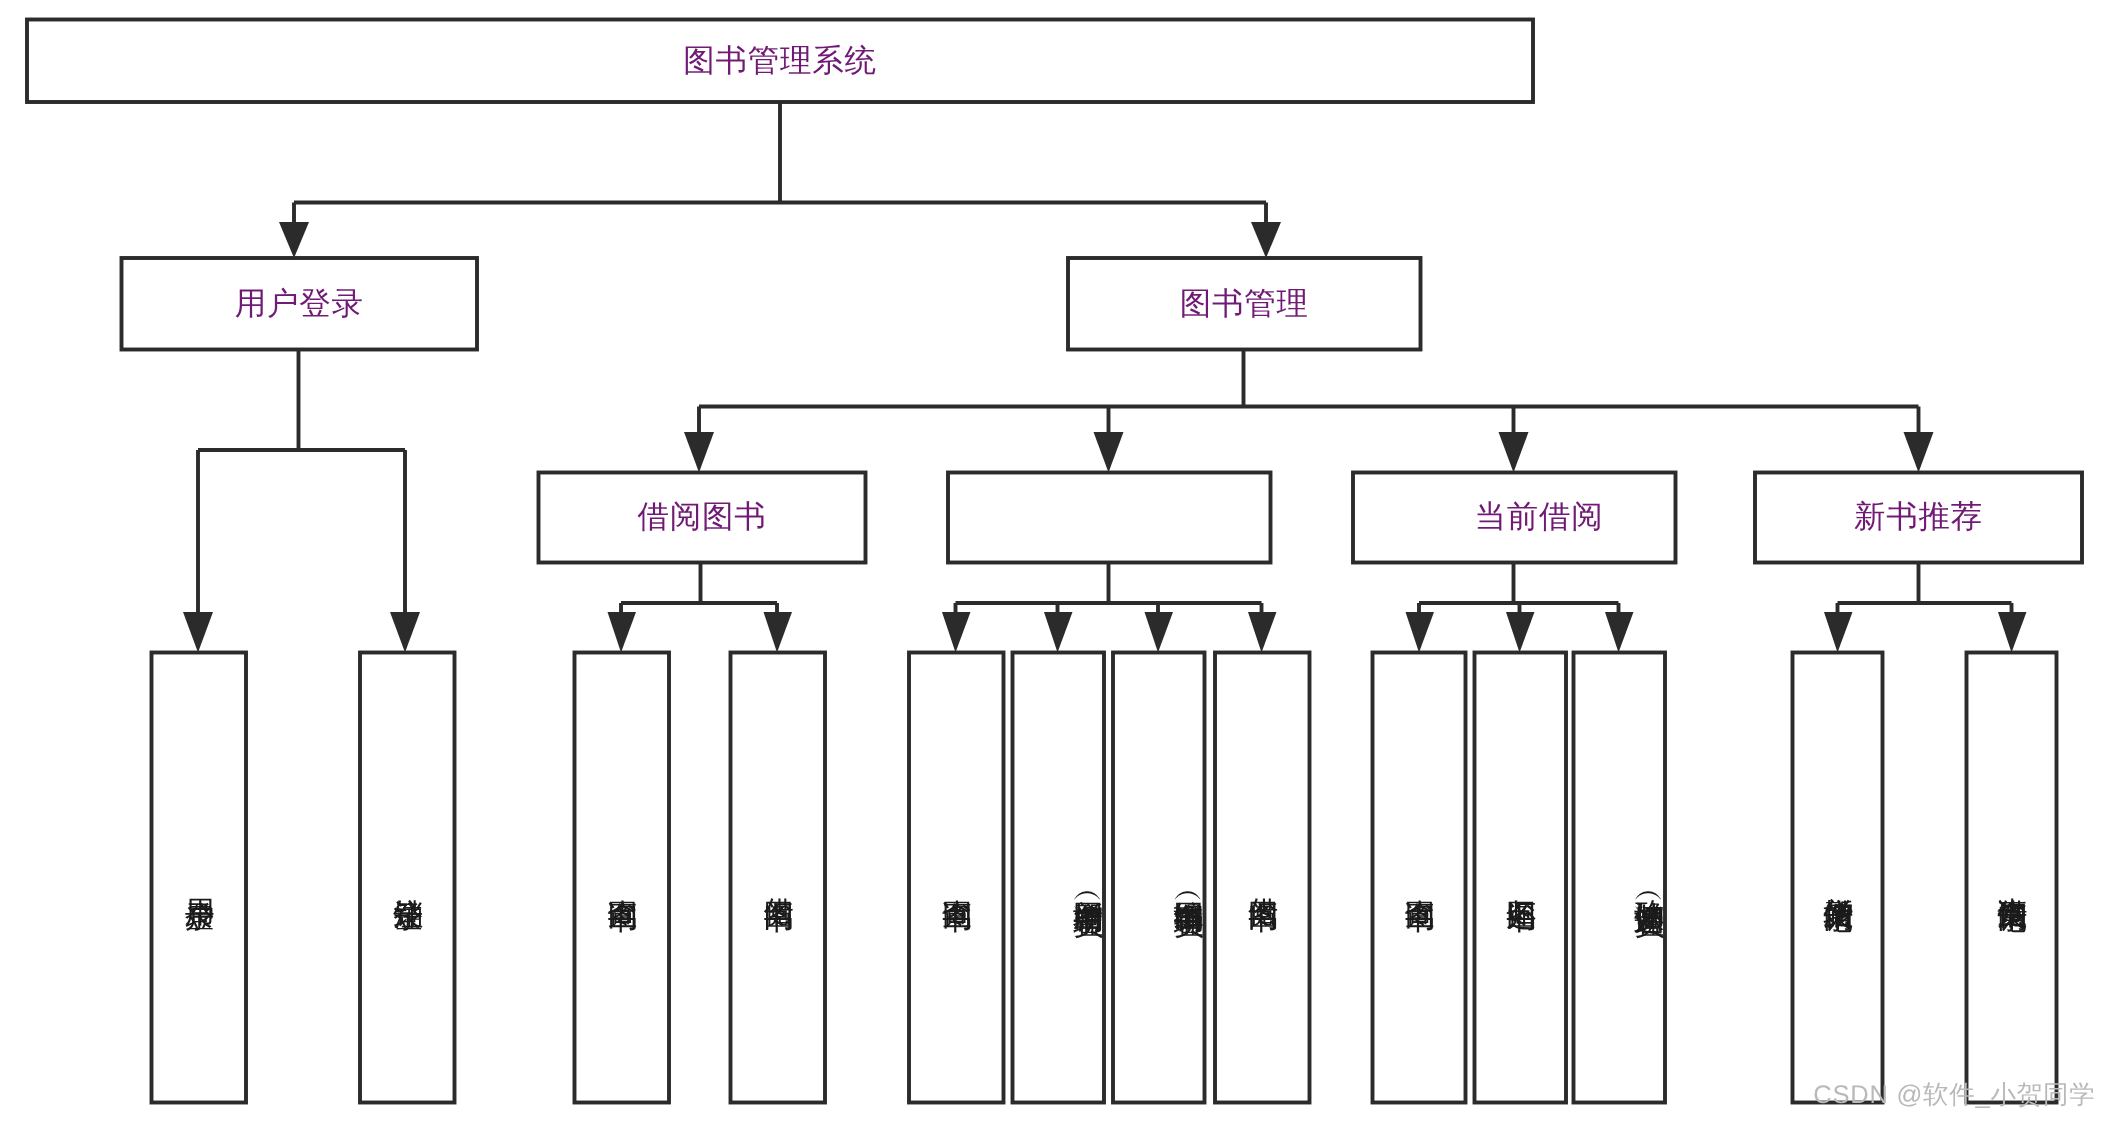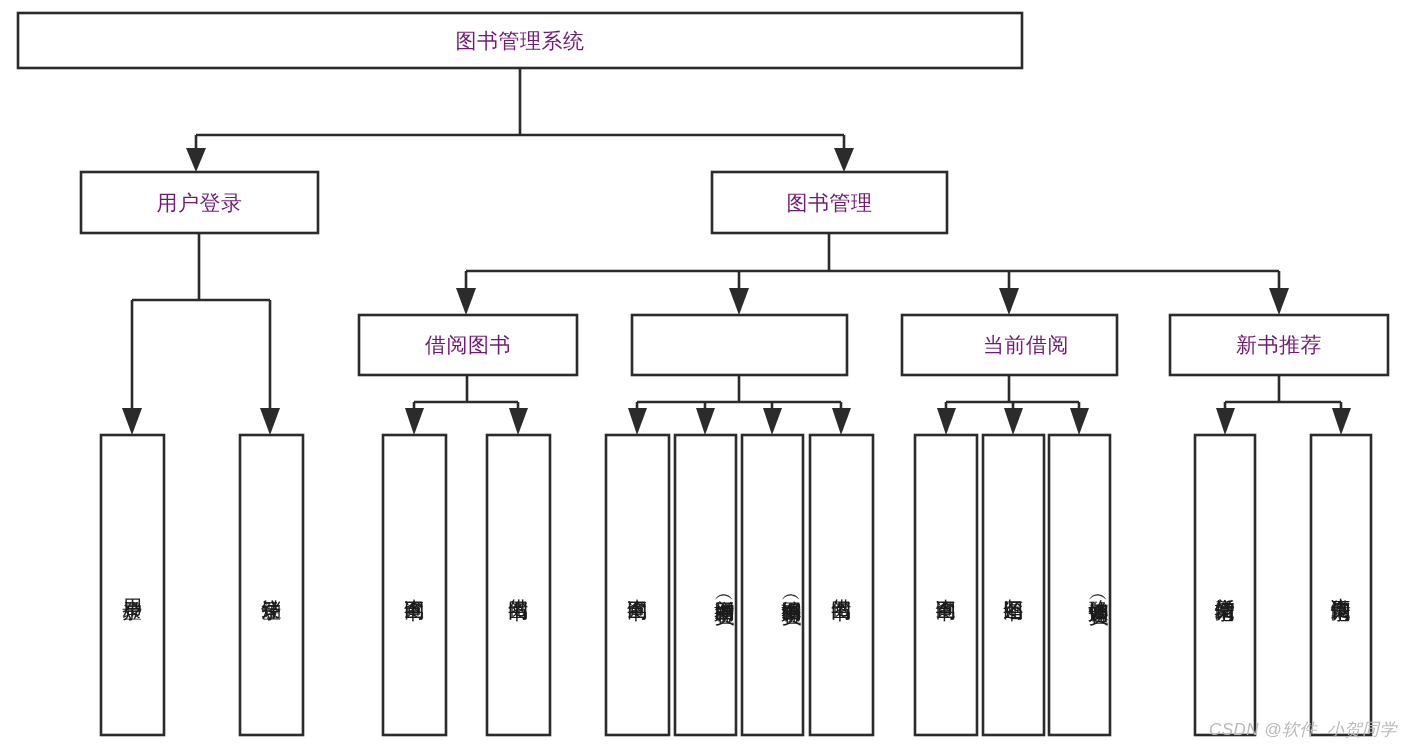--- a/index.html
+++ b/index.html
@@ -76,21 +76,20 @@
   }
   .watermark {
     position: absolute;
     right: 8px;
     bottom: 6px;
     font-size: 17px;
     color: #b9b9b9;
     white-space: nowrap;
     letter-spacing: 0.5px;
     pointer-events: none;
-    font-style: italic;
   }
 </style>
 </head>
 <body>
 
 <div id="diagram-root">
 
   <svg class="diagram-svg" viewBox="0 0 1405 747">
 
     <g>

